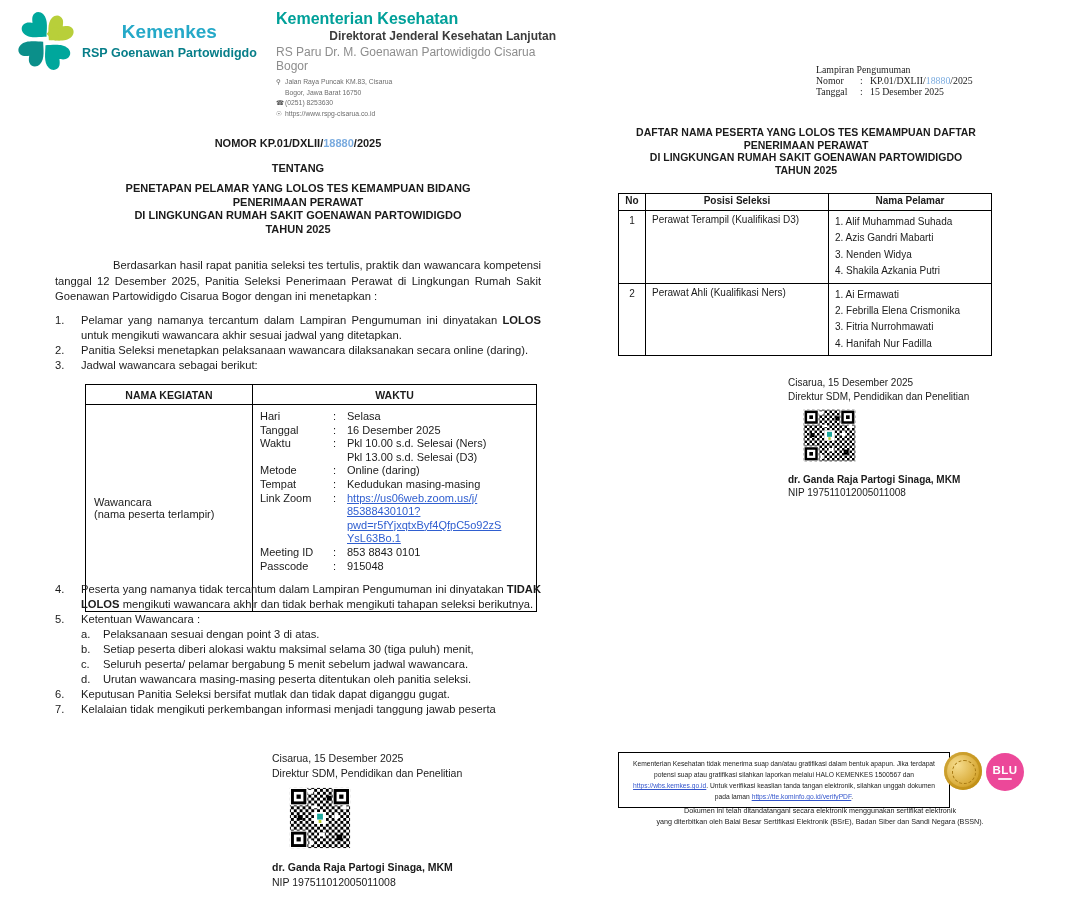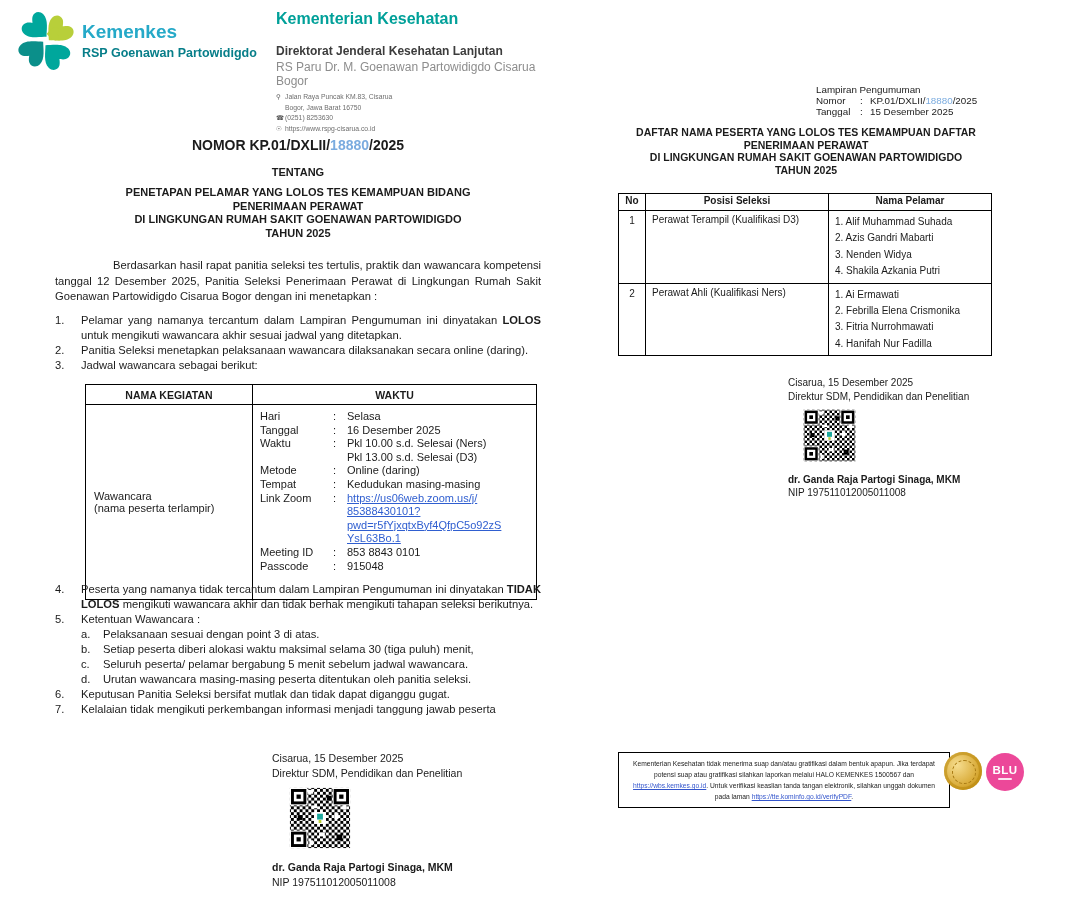--- a/index.html
+++ b/index.html
@@ -1,70 +1,70 @@
 <!DOCTYPE html>
 <html><head>
 <meta charset="utf-8">
 <style>
   html,body{margin:0;padding:0;background:#ffffff;}
   #canvas{position:relative;width:1080px;height:900px;background:#ffffff;overflow:hidden;
           font-family:"Liberation Sans","DejaVu Sans",sans-serif;color:#1b1b1b;}
   .abs{position:absolute;}
 
   
-  .brand-title{font-size:19px;font-weight:bold;color:#25a9c8;line-height:1.1;}
+  .brand-title{font-size:19px;font-weight:bold;color:#25a9c8;line-height:1.1;text-align:center;}
   .brand-sub{font-size:12.5px;font-weight:bold;color:#077e89;margin-top:3px;}
   .ministry{font-size:16px;font-weight:bold;color:#00a099;line-height:1.15;}
-  .directorate{font-size:12px;font-weight:bold;color:#3c3c3c;margin-top:16px;}
+  .directorate{font-size:12px;font-weight:bold;color:#3c3c3c;margin-top:1px;text-align:right;}
   .hospital{font-size:12px;color:#8d8d8d;margin-top:2px;}
   .addr{font-size:6.8px;color:#6e6e6e;line-height:1.55;margin-top:4px;}
   .addr-row{display:flex;align-items:flex-start;}
   .addr-ic{width:9px;flex:none;color:#555;font-size:6.5px;}
   .addr a{color:#6e6e6e;text-decoration:none;}
 
   
   #page1{left:0;top:0;width:560px;height:900px;}
   .center-head{left:55px;top:124px;width:486px;text-align:center;}
   .h-main{font-size:11px;font-weight:bold;letter-spacing:.3px;}
-  .h-nomor{font-size:14px;font-weight:bold;margin-top:13px;}
+  .h-nomor{font-size:11px;font-weight:bold;margin-top:13px;}
   .h-tentang{font-size:11px;font-weight:bold;margin-top:13px;}
   .h-title{font-size:11px;font-weight:bold;line-height:13.5px;margin-top:8px;}
   .hl-num{color:#7aabdf;}
   .para{left:55px;top:258px;width:486px;font-size:11.2px;line-height:15.5px;
         text-align:justify;text-indent:58px;}
   .olist{left:55px;width:486px;font-size:11.2px;line-height:15px;}
   .li{display:flex;}
   .li .no{width:26px;flex:none;}
   .li .tx{flex:1;text-align:justify;}
   .sublist{margin-left:26px;}
   .sub .no{width:22px;}
   b.inb{font-weight:bold;}
 
   
   .sched{left:85px;top:384px;width:452px;border-collapse:collapse;}
   .sched td,.sched th{border:1.5px solid #000;}
   .sched th{font-size:10.5px;font-weight:bold;height:17px;padding:1px 2px;}
   .c-activity{width:162px;}
   .sched .bodyrow td{vertical-align:middle;}
-  .activity-cell{font-size:11px;padding:18px 8px;height:158px;}
+  .activity-cell{font-size:11px;padding:24px 8px;height:158px;}
   .sched-cell{padding:5px 6px 6px 7px;}
   .srow{display:flex;font-size:11px;line-height:13.6px;}
   .srow .sl{width:73px;flex:none;}
   .srow .ss{width:14px;flex:none;}
   .srow .sv{flex:1;}
   .zoomlink{color:#2f5ed0;text-decoration:underline;white-space:pre-line;word-break:break-all;cursor:pointer;}
 
   
   .sig{font-size:10.5px;line-height:15px;}
   .sig .nm{font-weight:bold;margin-top:3px;}
   .sig .qrwrap{margin:5px 0 6px 16px;}
 
   
   #page2{left:600px;top:0;width:480px;height:900px;}
-  .lampiran{left:216px;top:84px;font-size:9.8px;line-height:11px;}
+  .lampiran{left:216px;top:64px;font-size:9.8px;line-height:11px;font-family:Liberation Serif, serif;}
   .lrow{display:flex;}
   .lrow .ll{width:44px;flex:none;}
   .lrow .ls{width:10px;flex:none;}
   .p2-title{left:2px;top:126px;width:408px;text-align:center;
             font-size:10.5px;font-weight:bold;line-height:12.6px;}
   .ptable{left:18px;top:193px;width:374px;border-collapse:collapse;font-size:10px;}
   .ptable td,.ptable th{border:1.2px solid #000;vertical-align:top;}
   .ptable th{font-weight:bold;height:14px;padding:1px 2px;font-size:10px;}
   .col-no{width:22px;text-align:center;margin-left:28px;}
   .col-pos{width:178px;}
@@ -382,14 +382,18 @@
     <div class="abs fbox">
       <span>Kementerian Kesehatan tidak menerima suap dan/atau gratifikasi dalam bentuk apapun. Jika terdapat potensi suap atau gratifikasi silahkan laporkan melalui HALO KEMENKES 1500567 dan </span><a>https://wbs.kemkes.go.id</a><span>. Untuk verifikasi keaslian tanda tangan elektronik, silahkan unggah dokumen pada laman </span><a>https://tte.kominfo.go.id/verifyPDF</a><span>.</span>
     </div>
 
     <div class="abs seal"></div>
     <div class="abs blu">
       <span class="blu-t">BLU</span>
       <span class="blu-bar"></span>
     </div>
 
+    <div class="abs bsre">
+      <div>Dokumen ini telah ditandatangani secara elektronik menggunakan sertifikat elektronik</div>
+      <div>yang diterbitkan oleh Balai Besar Sertifikasi Elektronik (BSrE), Badan Siber dan Sandi Negara (BSSN).</div>
+    </div>
   </div>
 </div>
 
 </body></html>

